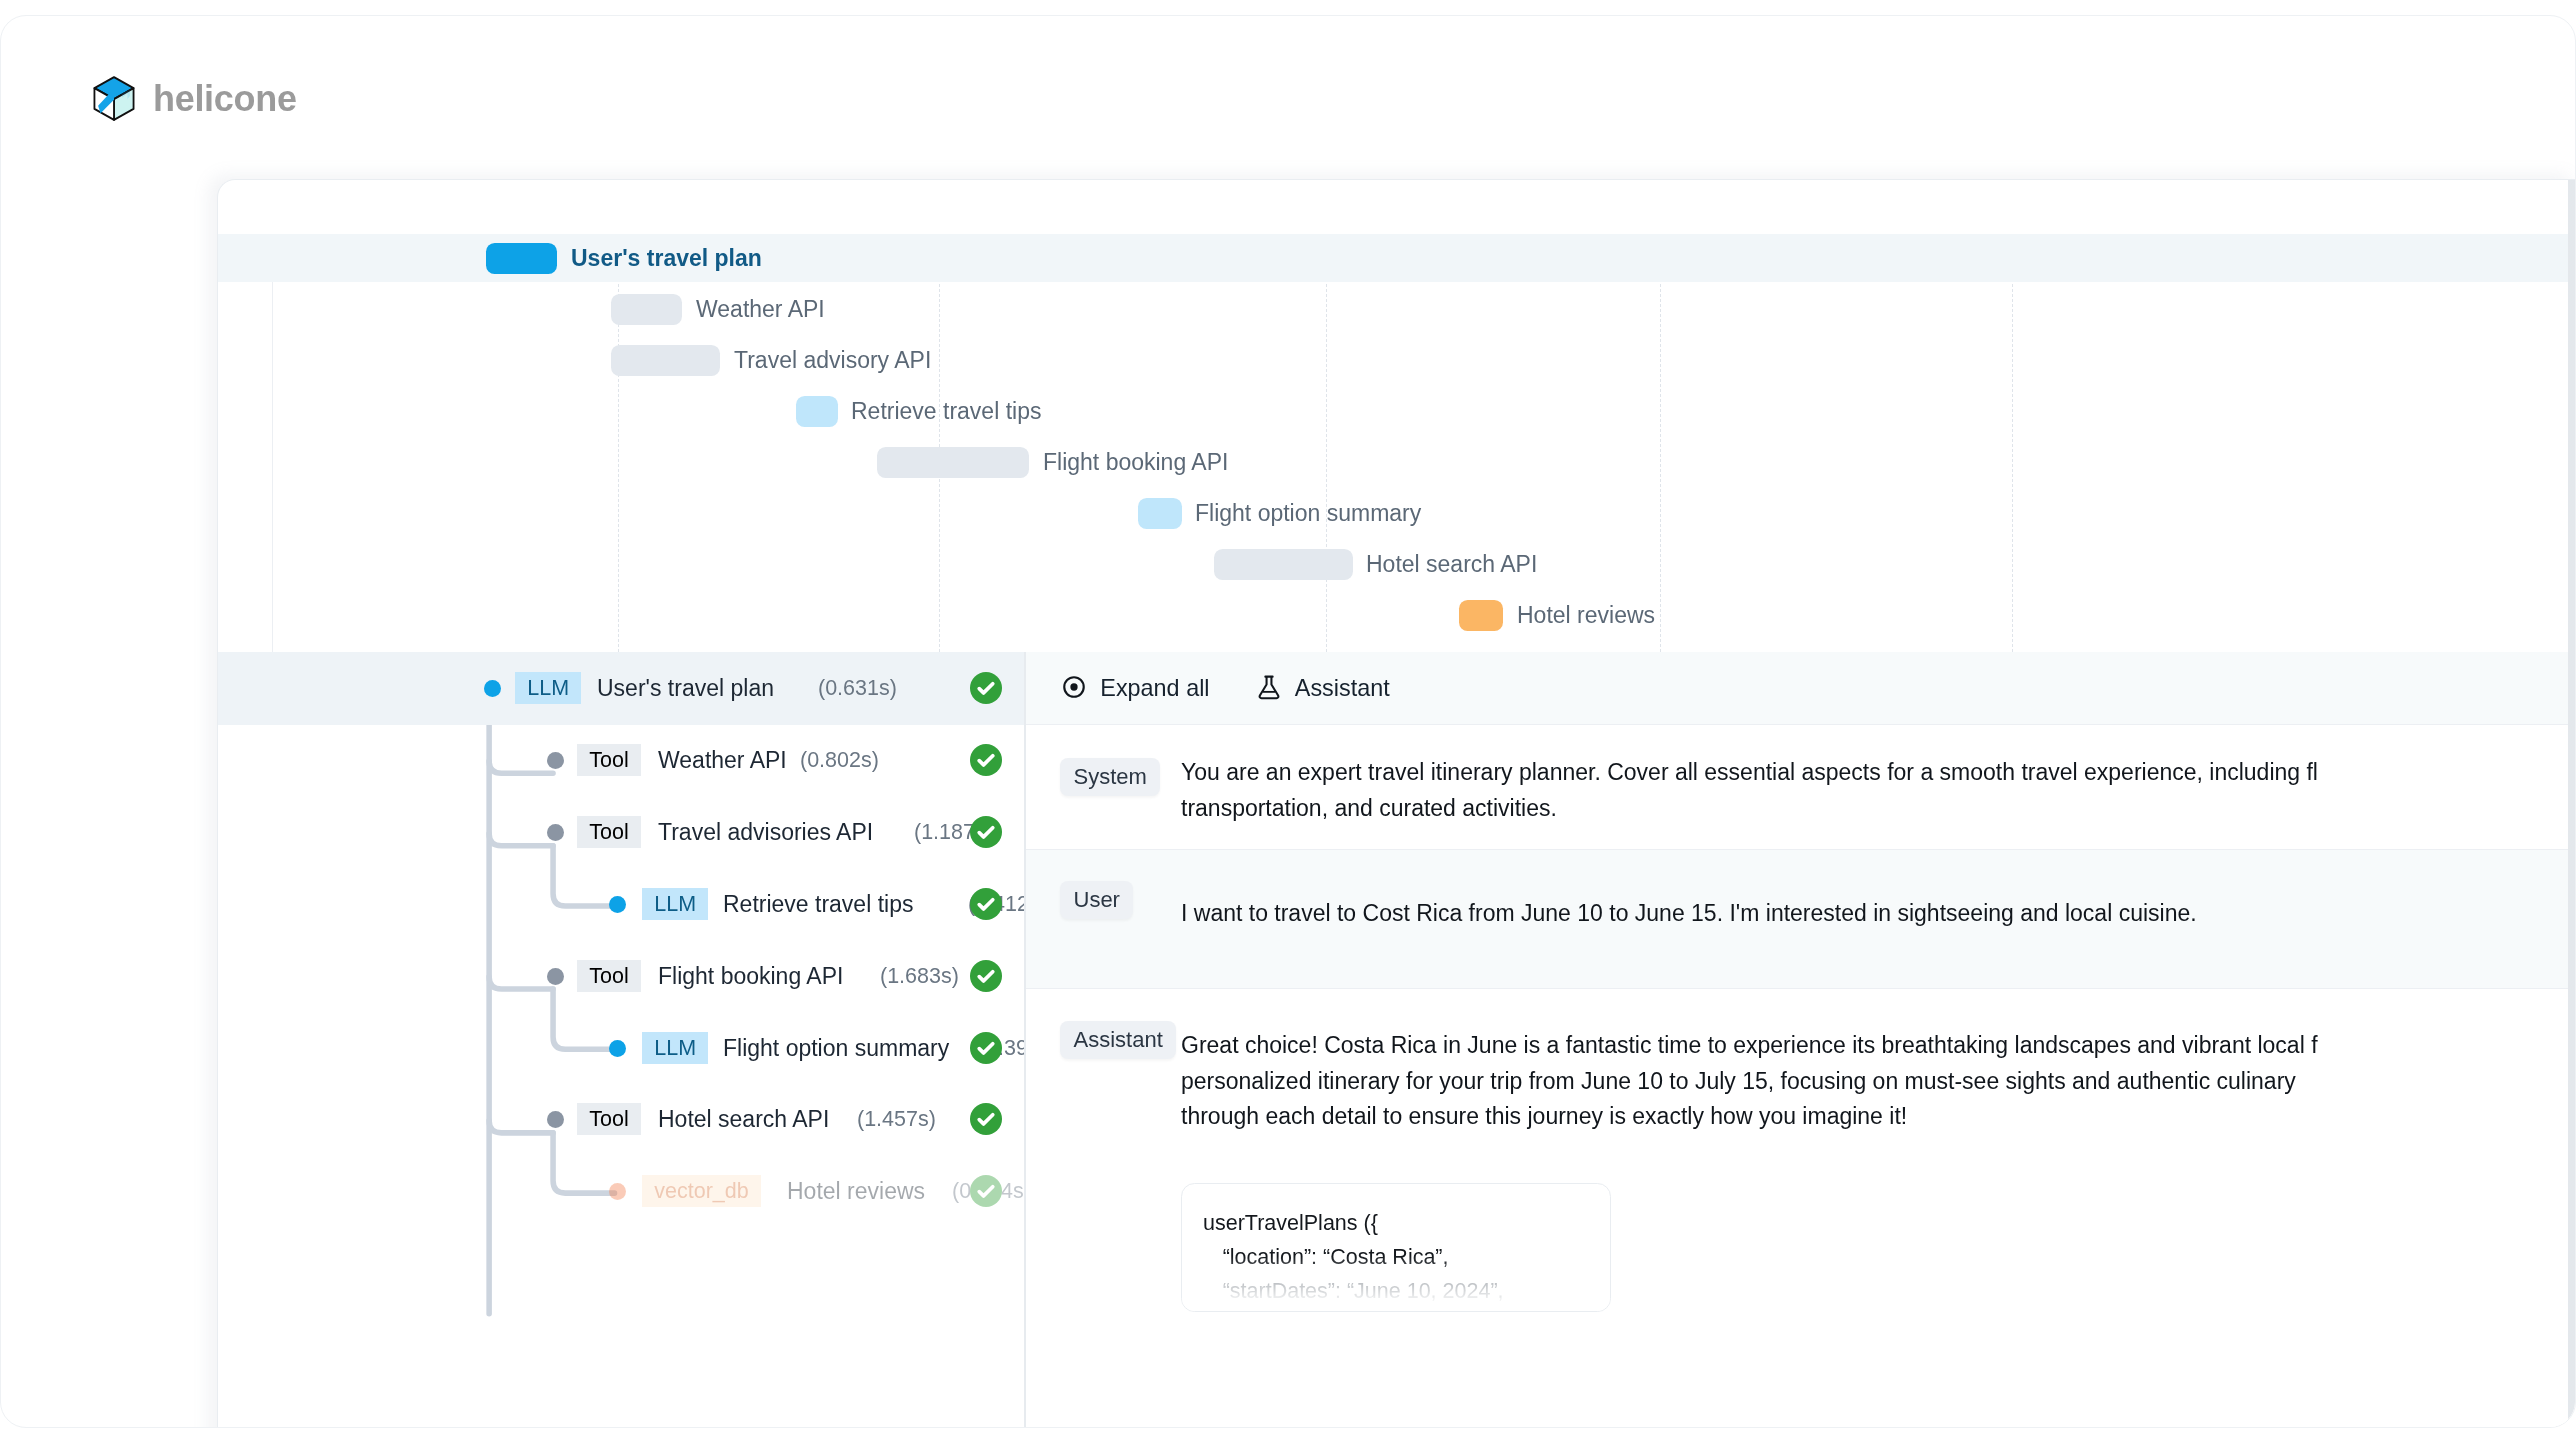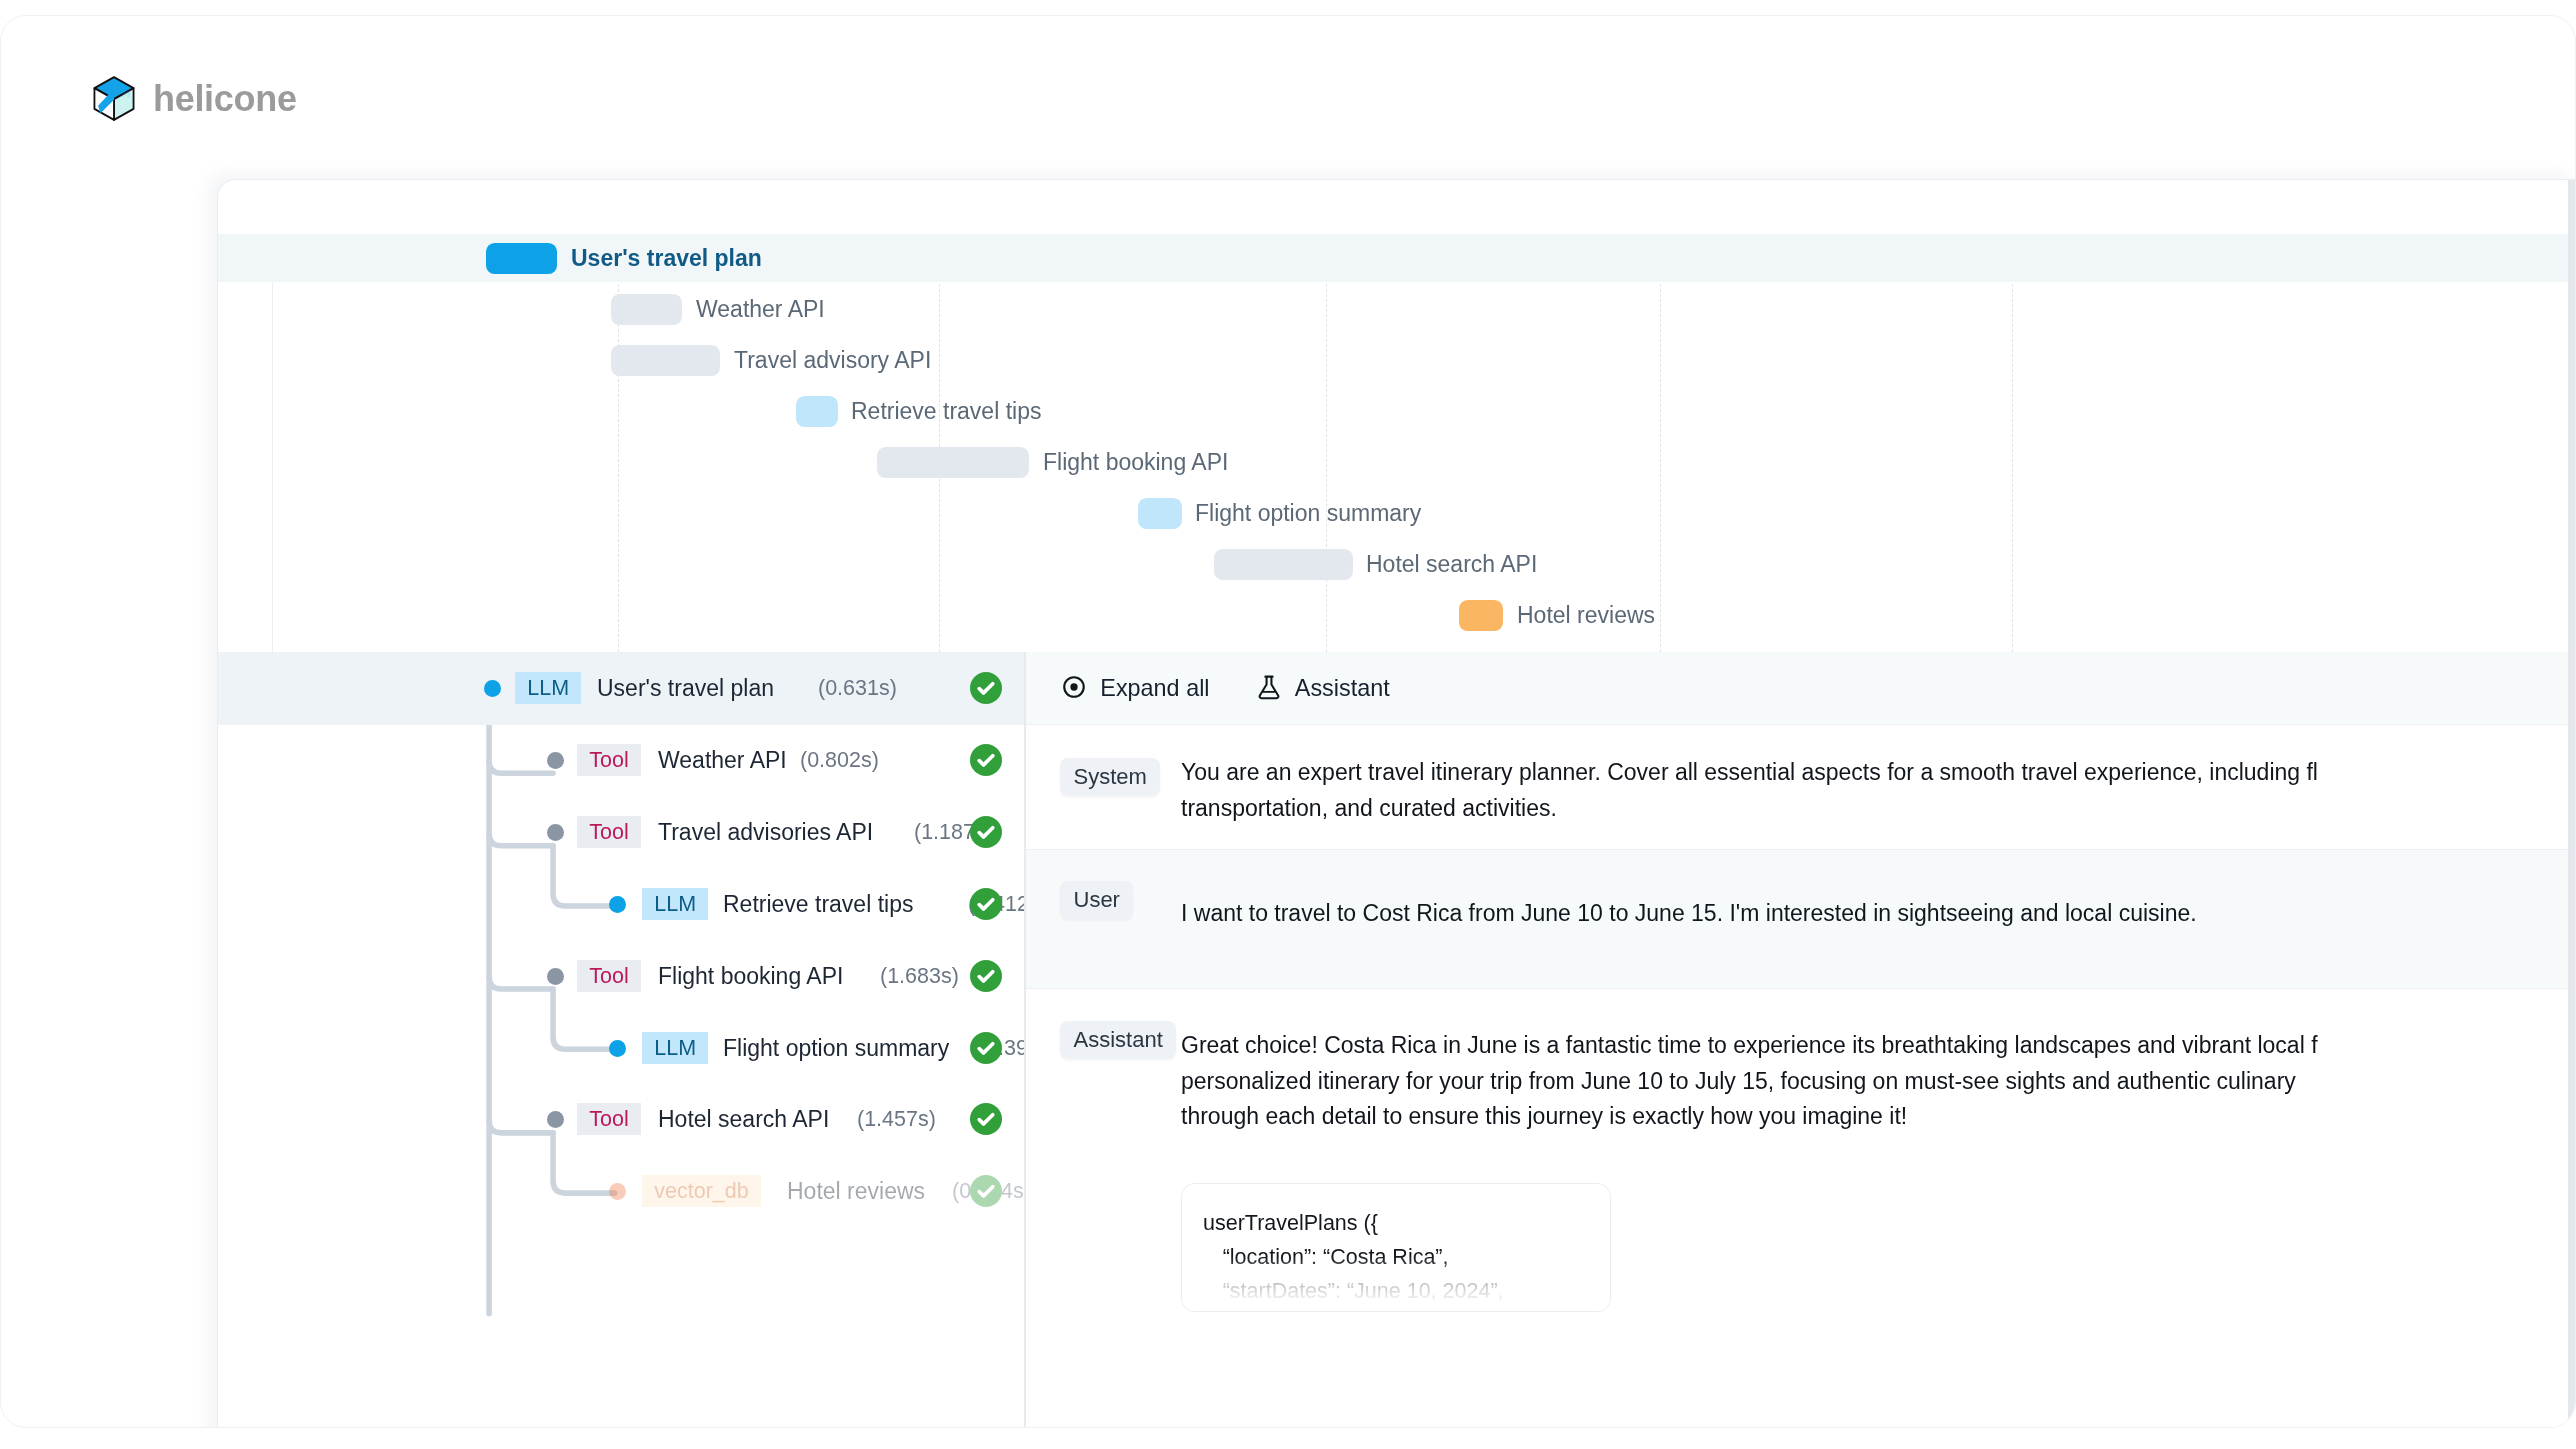--- a/index.html
+++ b/index.html
@@ -156,21 +156,21 @@
     height: 32px;
     line-height: 32px;
     padding: 0 12.3px;
     border-radius: 0;
     font-size: 21.5px;
     text-align: center;
     white-space: nowrap;
     box-sizing: border-box;
   }
   .badge-llm  { background: #c2e6fb; color: #0d5d87; }
-  .badge-tool { background: #e9edf1; color: #be185d; }
+  .badge-tool { background: #e9edf1; color: #000000; }
   .badge-vdb  { background: #fde7ce; color: #d97a45; }
   .tree-name {
     position: absolute;
     height: 32px;
     line-height: 32px;
     font-size: 23px;
     color: #1d2733;
     white-space: nowrap;
   }
   .tree-dur {

